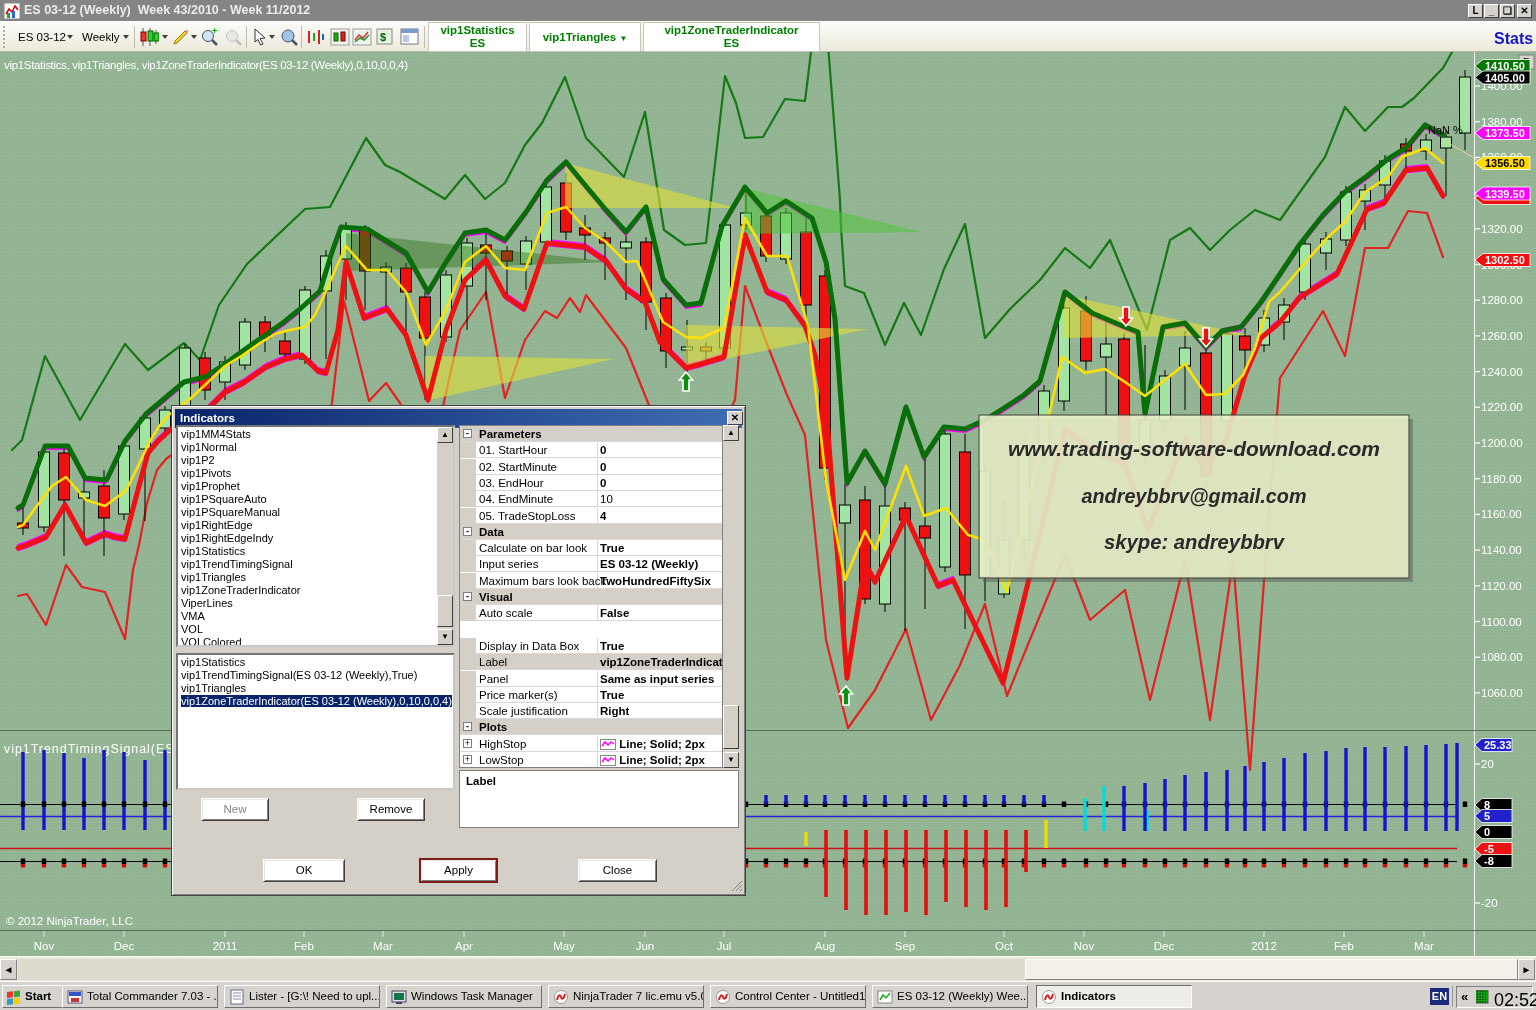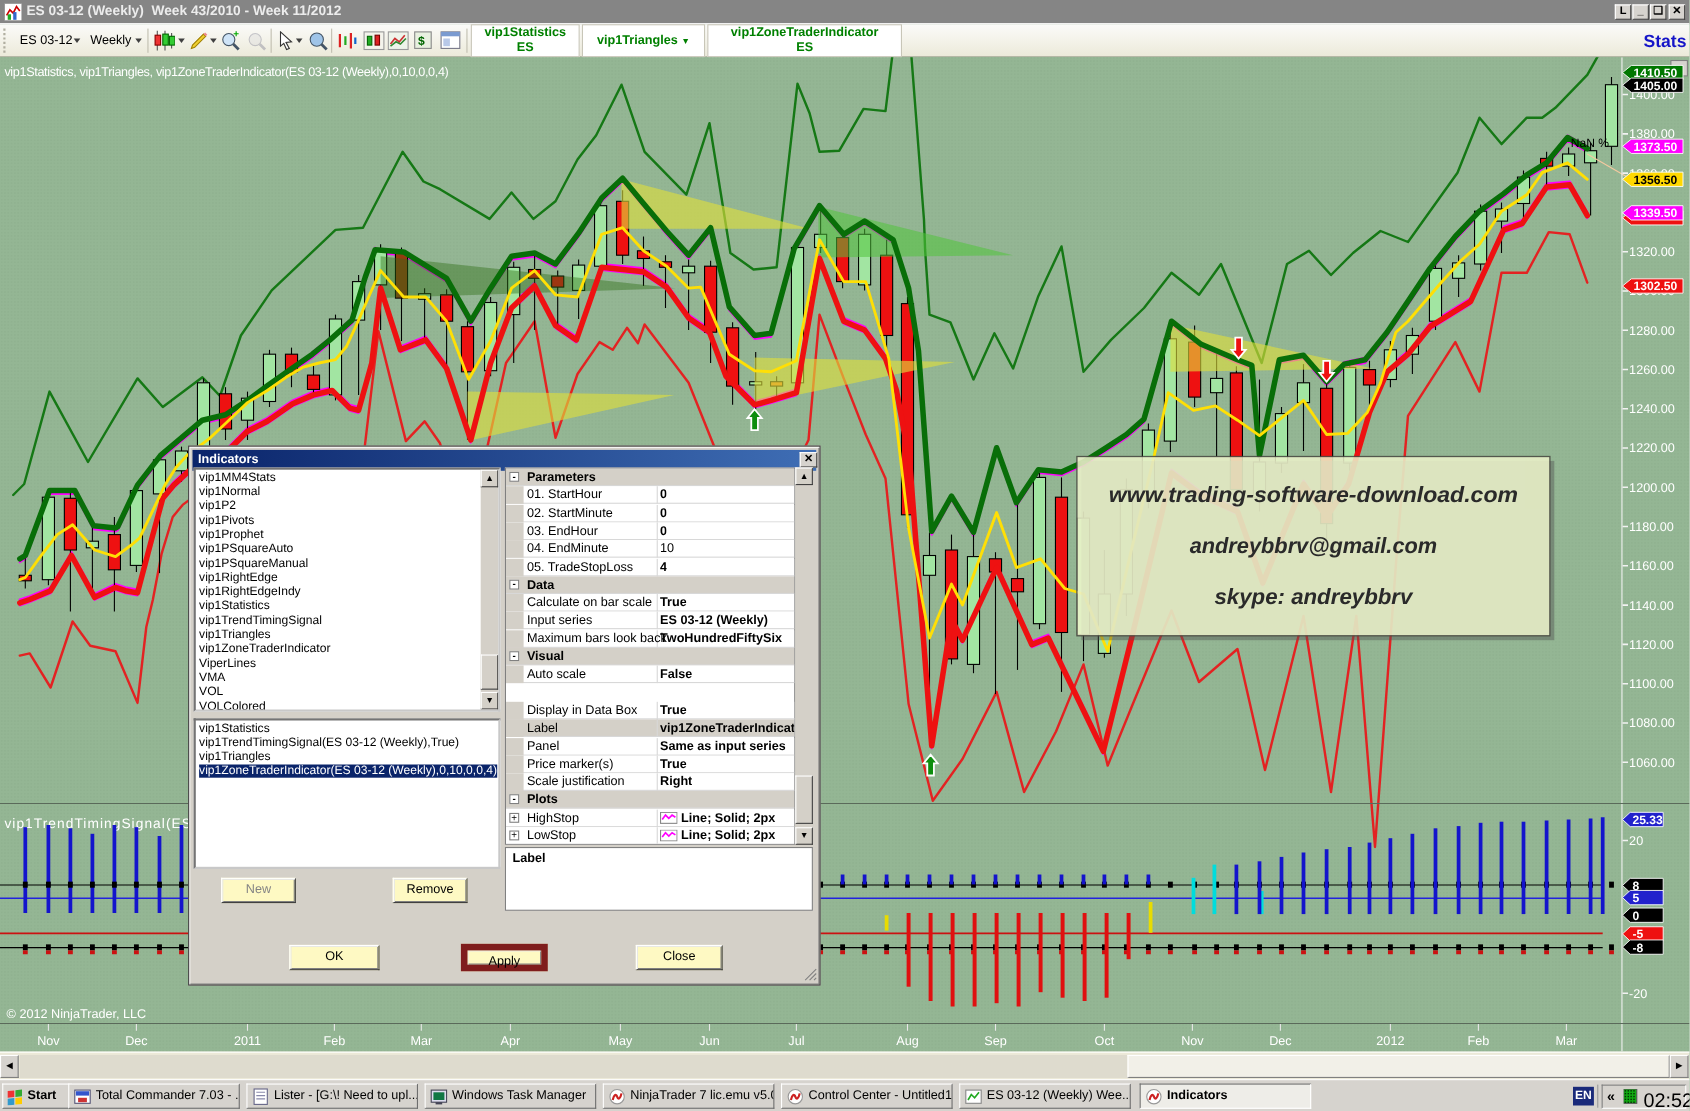--- a/index.html
+++ b/index.html
@@ -12,21 +12,21 @@
 .tsep{position:absolute;top:4px;width:1px;height:22px;background:#c0beb0}
 .tlbl{position:absolute;top:9px;font-size:11.5px;color:#000}
 .arrow{position:absolute;top:13px;width:0;height:0;border-left:3.5px solid transparent;border-right:3.5px solid transparent;border-top:4px solid #404040}
 .vipbtn{position:absolute;top:0;height:30px;background:#fff;border:1px solid #c8c6b8;color:#008000;font-weight:bold;font-size:11.5px;text-align:center;line-height:13px;padding-top:1px}
 
 #dlg{left:171px;top:405px;width:575px;height:491px;background:#d4d0c8;border:1px solid #404040;box-shadow:inset 1px 1px 0 #fff,inset -1px -1px 0 #808080;font-size:11.5px}
 #dtitle{position:absolute;left:3px;top:3px;width:567px;height:19px;background:linear-gradient(90deg,#0a246a,#3f6eb5);color:#fff;font-weight:bold;line-height:19px;padding-left:5px}
 .list{position:absolute;background:#fff;border:2px inset #c8c8c8;line-height:13px;color:#000;overflow:hidden;white-space:nowrap;font-size:11px}
 .sb{position:absolute;width:16px;background:#d4d0c8}
 .sbtn{position:absolute;width:16px;height:16px;background:#d4d0c8;border:1px solid;border-color:#fff #404040 #404040 #fff;font-size:8px;text-align:center;line-height:14px;color:#000}
-.btn{position:absolute;height:23px;background:#fef9c3;border:1px solid;border-color:#fff #404040 #404040 #fff;box-shadow:inset 1px 1px 0 #e8e8e4,inset -1px -1px 0 #808080;text-align:center;font-size:11.5px;color:#000;line-height:21px}
+.btn{position:absolute;height:23px;background:#ffffff;border:1px solid;border-color:#fff #404040 #404040 #fff;box-shadow:inset 1px 1px 0 #e8e8e4,inset -1px -1px 0 #808080;text-align:center;font-size:11.5px;color:#000;line-height:21px}
 .grow{position:absolute;left:0;height:16px;width:263px;border-bottom:1px solid #d8d8d8;background:#fff}.gdiv{position:absolute;left:137px;top:0;width:1px;height:16px;background:#d8d8d8}
 .gsec{background:#d4d0c8;font-weight:bold}
 .gname{position:absolute;left:19px;top:2px;color:#000}
 .gval{position:absolute;left:140px;top:2px;font-weight:bold;color:#000;white-space:nowrap;overflow:hidden}
 .pm{position:absolute;left:3px;top:3px;width:9px;height:9px;border:1px solid #808080;background:#fff;font-size:9px;line-height:7px;text-align:center;color:#000}
 
 #hscroll{left:0;top:956px;width:1536px;height:25px;background:#ece9d8;border-top:1px solid #fff}
 .harrow{position:absolute;top:2px;width:17px;height:21px;background:#d6d3ce;border:1px solid;border-color:#fff #808080 #808080 #fff;text-align:center;line-height:19px;font-size:10px;color:#000}
 
 #task{left:0;top:981px;width:1536px;height:29px;background:#d6d3ce;border-top:1px solid #fff}
@@ -739,21 +739,21 @@
           <div class="gname">05. TradeStopLoss</div>
           <div class="gval"><span style="font-weight:bold">4</span></div>
         </div>
         <div class="grow gsec" style="top:97.8px">
           <div class="pm">-</div>
           <div class="gname">Data</div>
         </div>
         <div class="grow" style="top:114.1px;">
           <div style="position:absolute;left:0;top:0;width:16px;height:16px;background:#d4d0c8"></div>
           <div class="gdiv"></div>
-          <div class="gname">Calculate on bar scale</div>
+          <div class="gname">Calculate on bar look</div>
           <div class="gval"><span style="font-weight:bold">True</span></div>
         </div>
         <div class="grow" style="top:130.4px;">
           <div style="position:absolute;left:0;top:0;width:16px;height:16px;background:#d4d0c8"></div>
           <div class="gdiv"></div>
           <div class="gname">Input series</div>
           <div class="gval"><span style="font-weight:bold">ES 03-12 (Weekly)</span></div>
         </div>
         <div class="grow" style="top:146.70000000000002px;">
           <div style="position:absolute;left:0;top:0;width:16px;height:16px;background:#d4d0c8"></div>
@@ -832,21 +832,21 @@
       </div>
       <div class="sb" style="left:551px;top:19px;height:343px">
         <div class="sbtn" style="left:0;top:0">▲</div>
         <div class="sbtn" style="left:0;top:327px">▼</div>
         <div class="sbtn" style="left:0;top:280px;height:44px"></div>
       </div>
       <div class="ab" style="left:287px;top:364px;width:280px;height:58px;background:#fff;border:1px solid #808080">
         <div style="padding:4px 6px;font-weight:bold">Label</div>
       </div>
       <div class="btn" style="left:91px;top:453px;width:82px">OK</div>
-      <div class="btn" style="left:247px;top:452px;width:79px;height:25px;border:6px solid #7f1d1d;line-height:21px">Apply</div>
+      <div class="btn" style="left:247px;top:452px;width:79px;height:25px;border:2px solid #7f1d1d;line-height:21px">Apply</div>
       <div class="btn" style="left:406px;top:453px;width:79px">Close</div>
       <svg class="ab" style="left:558px;top:473px" width="13" height="13">
         <g stroke="#808080">
           <line x1="12" y1="2" x2="2" y2="12"></line>
           <line x1="12" y1="6" x2="6" y2="12"></line>
           <line x1="12" y1="10" x2="10" y2="12"></line>
         </g>
       </svg>
     </div>
     <div class="ab" id="hscroll">

